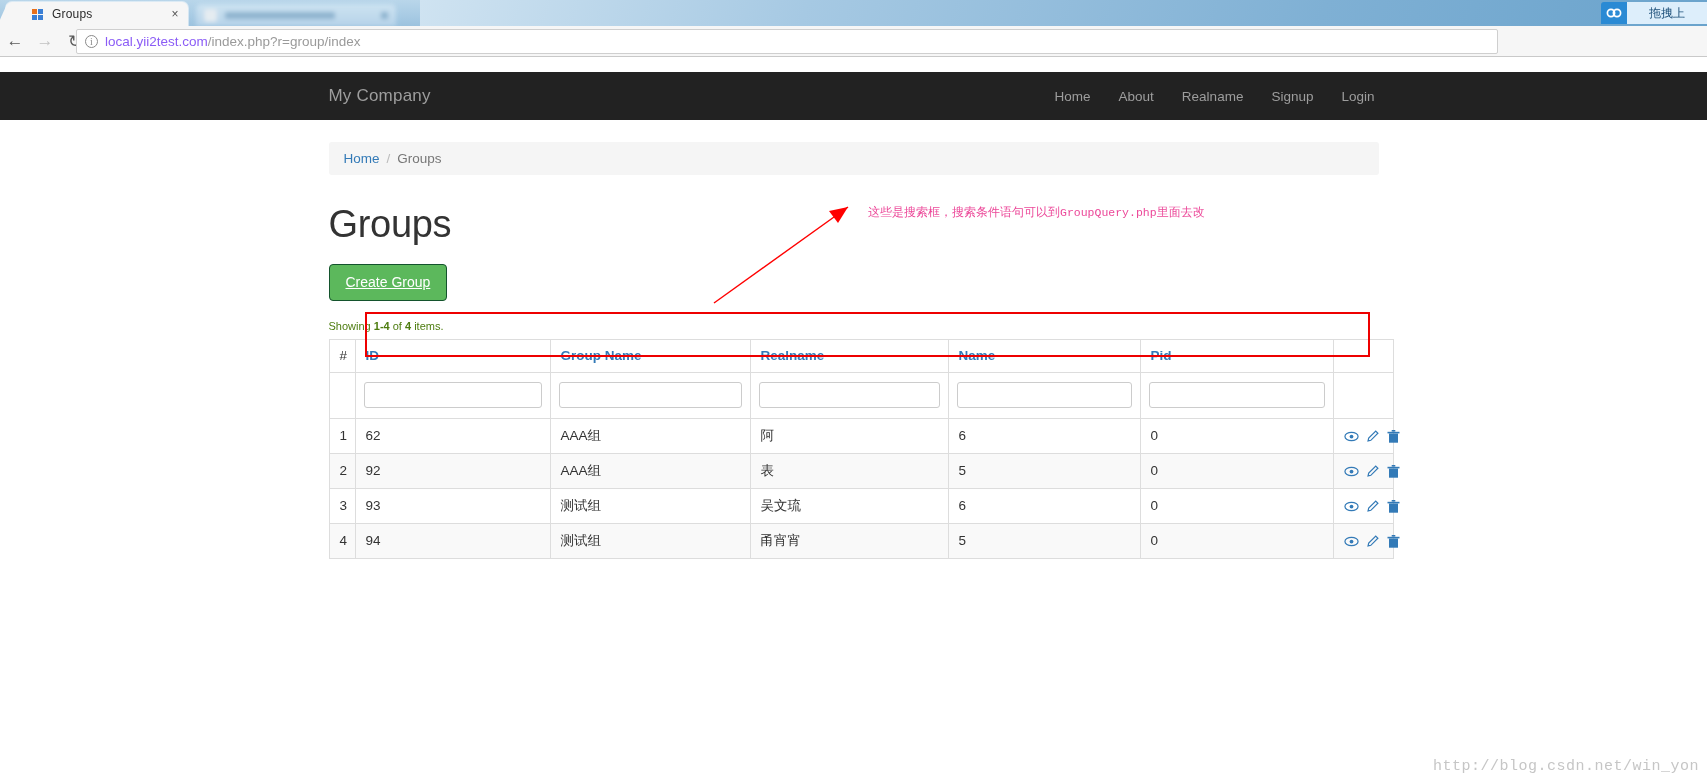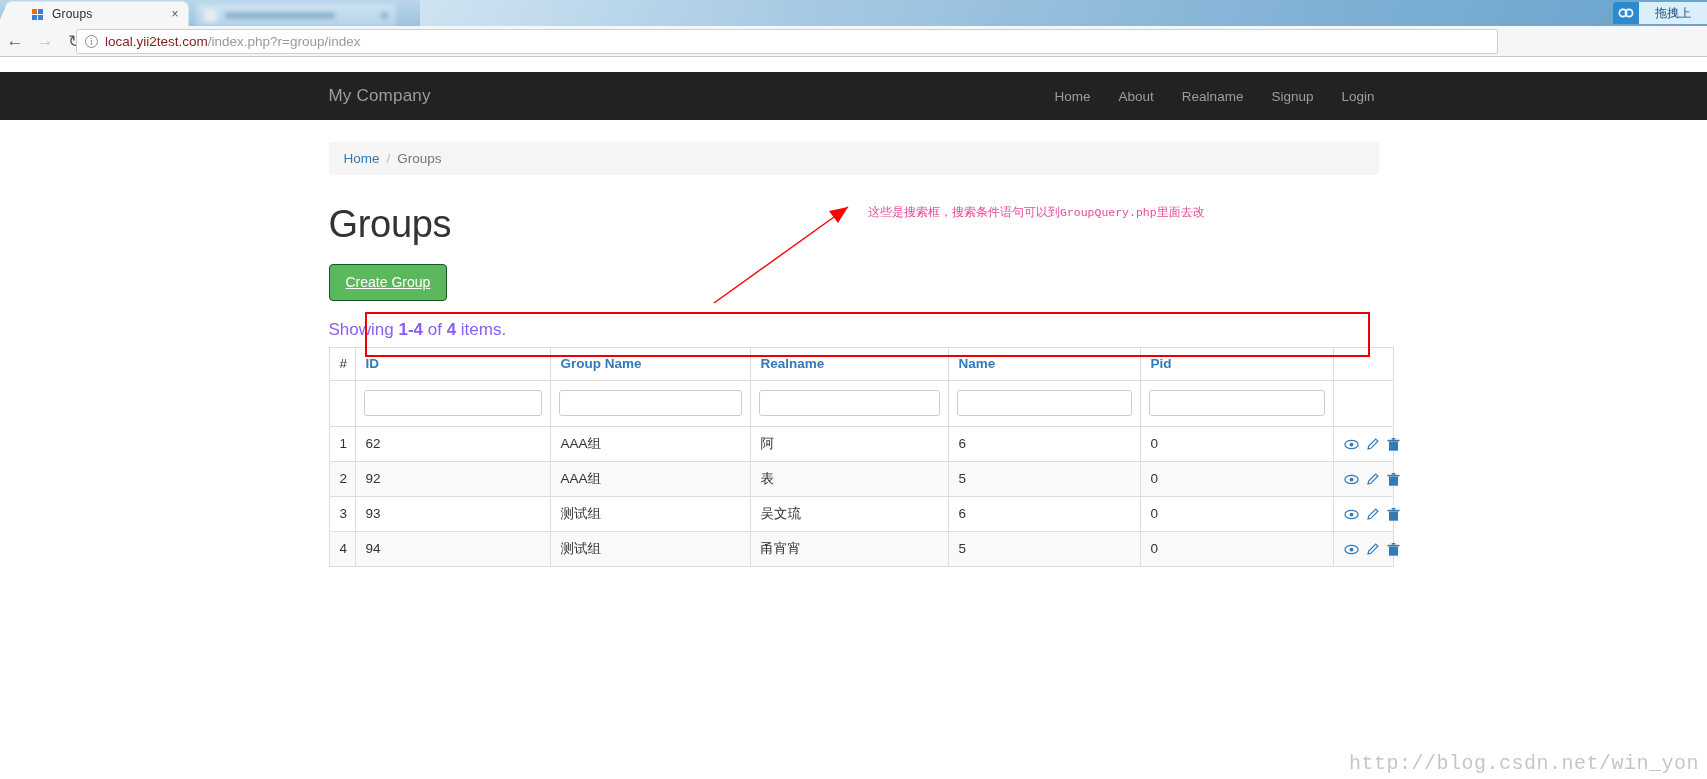--- a/index.html
+++ b/index.html
@@ -75,32 +75,32 @@
     position:absolute; left:76px; top:3px; width:1422px; height:25px;
     background:#ffffff; border:1px solid #cfcfcf; border-radius:2px;
     display:flex; align-items:center; padding:0 8px;
   }
   .info-circle{
     width:13px;height:13px;border:1.3px solid #8a8a8a;border-radius:50%;
     color:#8a8a8a;font-size:10px;line-height:11px;text-align:center;
     flex:0 0 auto;margin-right:7px;font-family:"Liberation Serif",serif;
   }
   .url{ font-size:13.5px; color:#9a9a9a; white-space:nowrap; }
-  .url b{ color:#7f1d1d; font-weight:normal; }
+  .url b{ color:#8b5cf6; font-weight:normal; }
 
   .ext-badge{
     position:absolute; right:0; top:2px; height:22px; display:flex; align-items:center;
   }
   .ext-icon{
     width:26px;height:22px;background:#2a8ad4;display:flex;align-items:center;justify-content:center;
     border-top-left-radius:3px;
   }
   .ext-label{
     height:22px; background:#ddeefb; color:#1c4f79; font-size:12px;
-    display:flex;align-items:center;padding:0 16px; white-space:nowrap;
+    display:flex;align-items:center;padding:0 22px; white-space:nowrap;
   }
 
   
   .page{
     position:absolute; left:0; top:72px; width:1707px; height:721px; background:#fff;
   }
   .navbar{
     height:48px; background:#222222; display:flex; align-items:center;
   }
   .container{ width:1050px; margin:0 auto; position:relative; }
@@ -126,21 +126,21 @@
   h1.page-title{
     font-size:38px; font-weight:normal; color:#333; margin:28px 0 18px 0;
     letter-spacing:-.3px;
   }
   .btn-create{
     display:inline-block; background:#5cb85c; border:1px solid #14532d;
     color:#fff; font-size:14px; padding:9px 16px; border-radius:4px;
     line-height:1.2;
   }
   .summary{
-    font-size:17px; color:#8b5cf6; margin:19px 0 7px 0;
+    font-size:11px; color:#4d7c0f; margin:19px 0 7px 0;
   }
   .summary b{ font-weight:bold; }
 
   table.grid{
     width:1047px; border-collapse:collapse; font-size:13.5px; color:#333;
     table-layout:fixed;
   }
   table.grid th, table.grid td{
     border:1px solid #ddd; padding:8px 10px; text-align:left; vertical-align:middle;
   }
@@ -173,21 +173,21 @@
   }
   
   .annot{
     position:absolute; color:#ec4899; font-size:12px; white-space:nowrap;
     font-family:"Liberation Sans", sans-serif;
   }
   .annot .mono{ font-family:"Liberation Mono", monospace; font-size:11.5px; }
   .arrow-svg{ position:absolute; pointer-events:none; }
 
   .watermark{
-    position:absolute; right:8px; bottom:4px; color:#c6c6c6; font-size:20px;
+    position:absolute; right:8px; bottom:4px; color:#c6c6c6; font-size:15px;
     font-family:"Liberation Mono", monospace; letter-spacing:.5px;
   }
 </style>
 </head>
 <body>
 
 <div class="chrome-tabstrip">
   <div class="tabstrip-bgblur"></div>
 
   <div class="tab-active">

